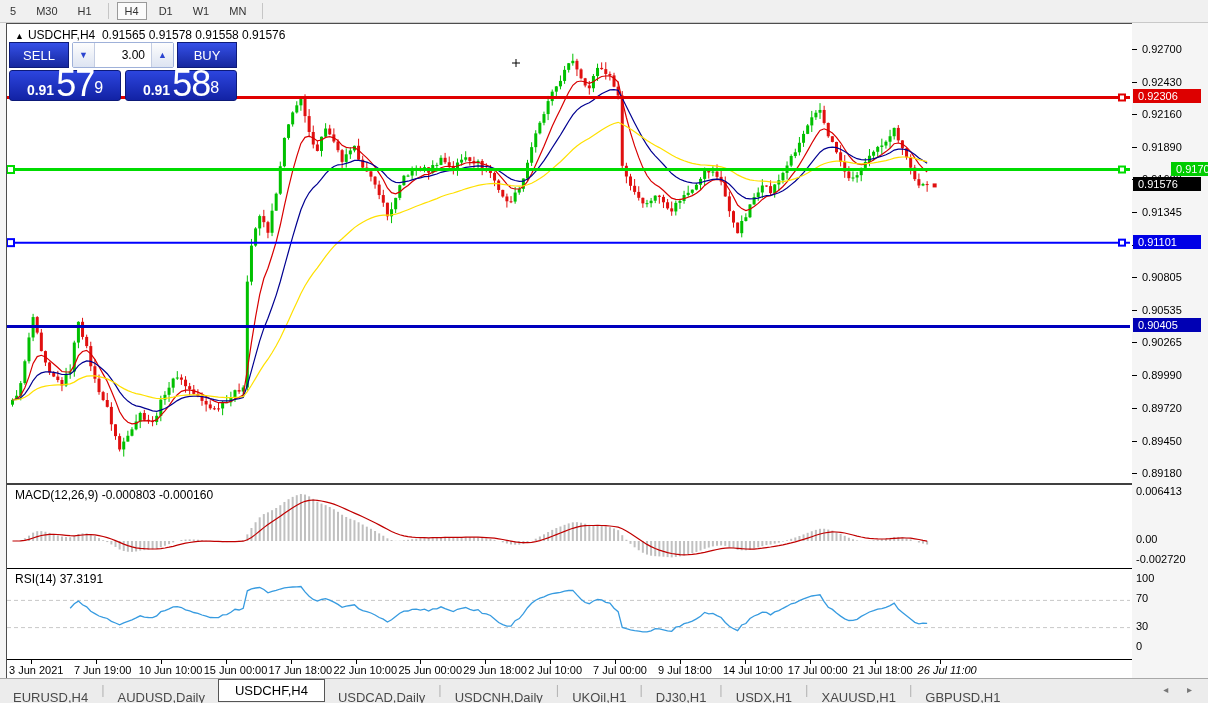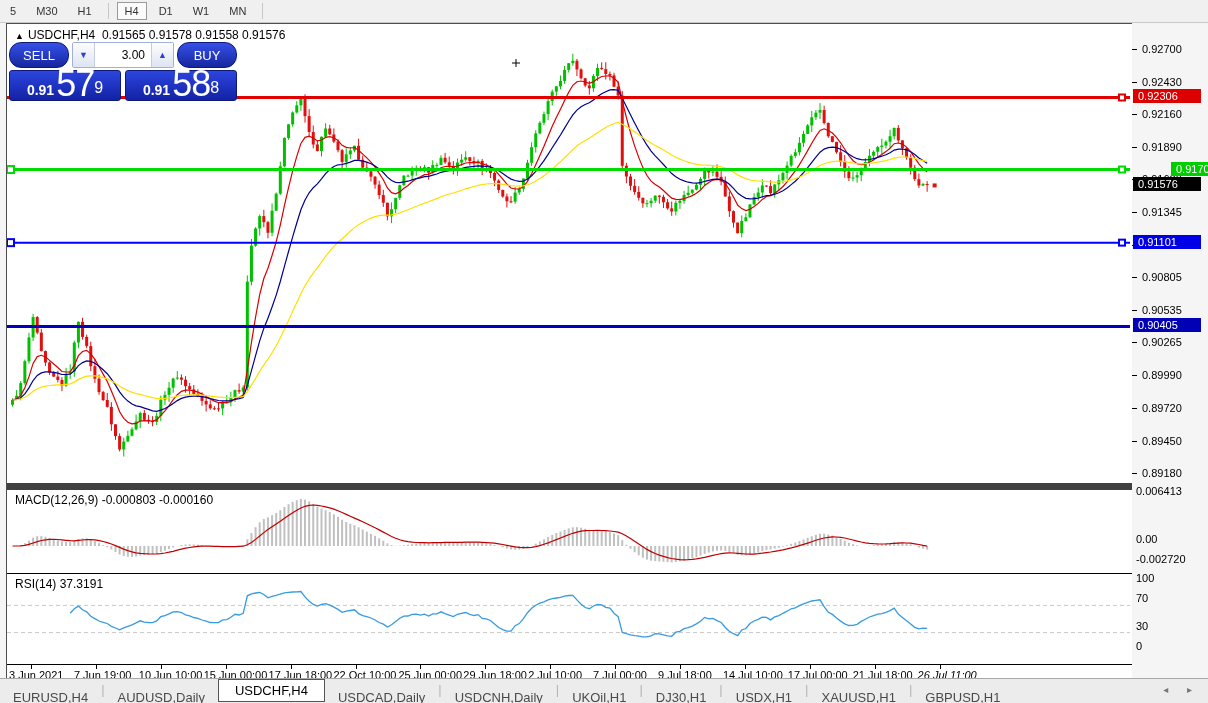--- a/index.html
+++ b/index.html
@@ -8,33 +8,33 @@
   
   #tf-toolbar{position:absolute;left:0;top:0;width:1208px;height:22px;background:#f0f0f0;
               border-bottom:1px solid #c9c9c9;display:flex;align-items:center;}
   .tf-btn{font-size:11px;color:#333;padding:2px 7px;margin:0 2px;border:1px solid transparent;cursor:default;}
   .tf-btn.active{background:#fbfbfb;border:1px solid #9a9a9a;}
   .tf-sep{width:1px;height:16px;background:#c6c6c6;margin:0 6px;}
   
   #chart-window{position:absolute;left:6px;top:23px;width:1125px;height:655px;background:#fff;
                 border:1px solid #4d4d4d;box-sizing:content-box;}
   .panel{position:relative;background:#fff;overflow:visible;}
-  #main-panel{height:459px;border-bottom:7px solid #404040;}
+  #main-panel{height:459px;border-bottom:2px solid #404040;}
   #macd-panel{height:83px;border-bottom:1px solid #000;}
   #rsi-panel{height:90px;border-bottom:1px solid #000;}
   #time-strip{height:20px;background:#fff;position:relative;}
   .panel svg{position:absolute;left:0;top:0;}
   .ind-label{position:absolute;left:8px;top:3px;font-size:12px;color:#000;z-index:5;}
   #chart-header{position:absolute;left:8px;top:4px;font-size:12px;color:#000;z-index:6;}
   #chart-header .tri{font-size:9px;margin-right:4px;}
   
   #trade-panel{position:absolute;left:2px;top:18px;width:228px;z-index:7;}
   .tp-row1{display:flex;height:26px;align-items:stretch;}
   .tp-btn{width:58px;background:linear-gradient(#3550e8,#16279e);color:#fff;font-size:13px;
-          display:flex;align-items:center;justify-content:center;border-radius:12px;border:1px solid #0d1a78;cursor:pointer;}
+          display:flex;align-items:center;justify-content:center;border-radius:0;border:1px solid #0d1a78;cursor:pointer;}
   .tp-spin{display:flex;flex:1;margin:0 3px;border:1px solid #9fb1d9;background:#fff;border-radius:2px;}
   .tp-arrow{width:21px;background:linear-gradient(#fdfdfd,#dde4f2);color:#2b44d0;font-size:9px;
             display:flex;align-items:center;justify-content:center;cursor:pointer;}
   .tp-arrow.dn{border-right:1px solid #c4cde2;}
   .tp-arrow.up{border-left:1px solid #c4cde2;}
   .tp-vol{flex:1;font-size:12px;color:#000;display:flex;align-items:center;justify-content:flex-end;padding-right:6px;}
   .tp-row2{display:flex;margin-top:2px;height:31px;}
   .tp-price{width:111px;background:linear-gradient(#2c45de,#1222a4);border:1px solid #0d1a78;border-radius:3px;
             color:#fff;display:flex;align-items:flex-end;justify-content:center;padding-bottom:1px;}
   .tp-price.buy{margin-left:4px;}
@@ -811,21 +811,21 @@
         <div class="time-lb" style="left: 2px;">3 Jun 2021</div>
         <div class="time-tick" style="left: 88.9px;"></div>
         <div class="time-lb" style="left: 66.9px;">7 Jun 19:00</div>
         <div class="time-tick" style="left: 153.8px;"></div>
         <div class="time-lb" style="left: 131.8px;">10 Jun 10:00</div>
         <div class="time-tick" style="left: 218.7px;"></div>
         <div class="time-lb" style="left: 196.7px;">15 Jun 00:00</div>
         <div class="time-tick" style="left: 283.6px;"></div>
         <div class="time-lb" style="left: 261.6px;">17 Jun 18:00</div>
         <div class="time-tick" style="left: 348.5px;"></div>
-        <div class="time-lb" style="left: 326.5px;">22 Oct 10:00</div>
+        <div class="time-lb" style="left: 326.5px;">22 Jun 10:00</div>
         <div class="time-tick" style="left: 413.4px;"></div>
         <div class="time-lb" style="left: 391.4px;">25 Jun 00:00</div>
         <div class="time-tick" style="left: 478.3px;"></div>
         <div class="time-lb" style="left: 456.3px;">29 Jun 18:00</div>
         <div class="time-tick" style="left: 543.2px;"></div>
         <div class="time-lb" style="left: 521.2px;">2 Jul 10:00</div>
         <div class="time-tick" style="left: 608.1px;"></div>
         <div class="time-lb" style="left: 586.1px;">7 Jul 00:00</div>
         <div class="time-tick" style="left: 673px;"></div>
         <div class="time-lb" style="left: 651px;">9 Jul 18:00</div>

